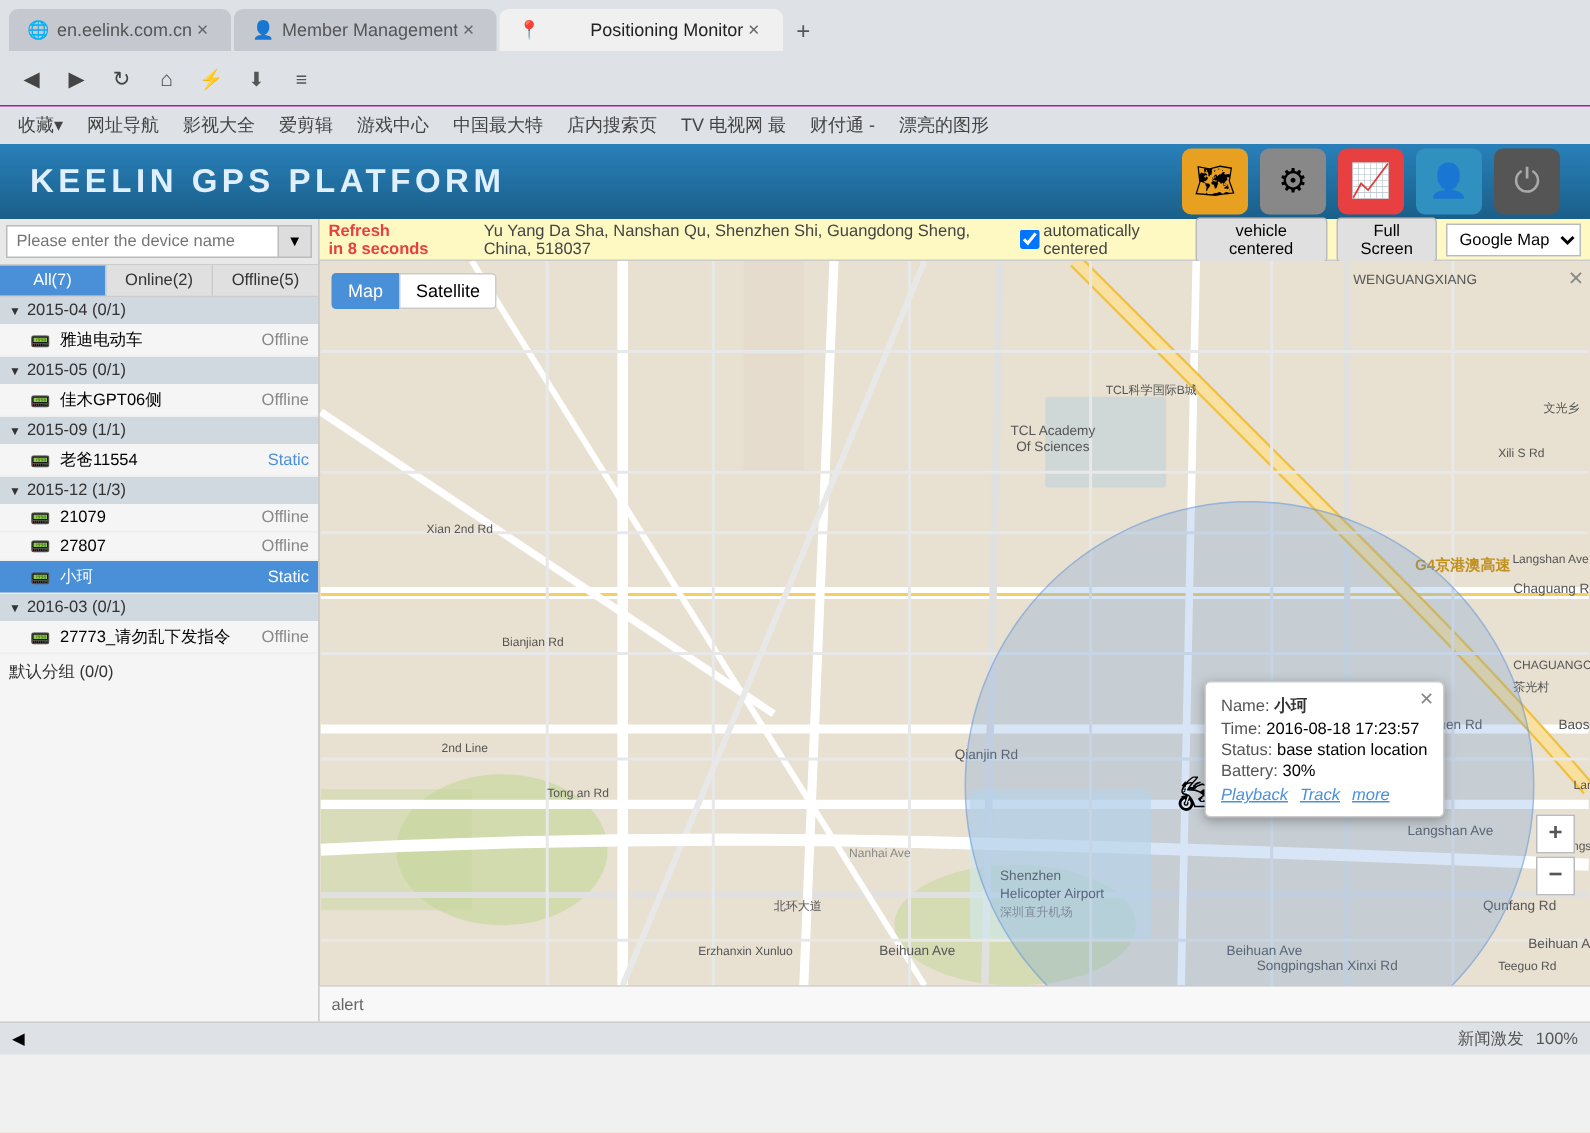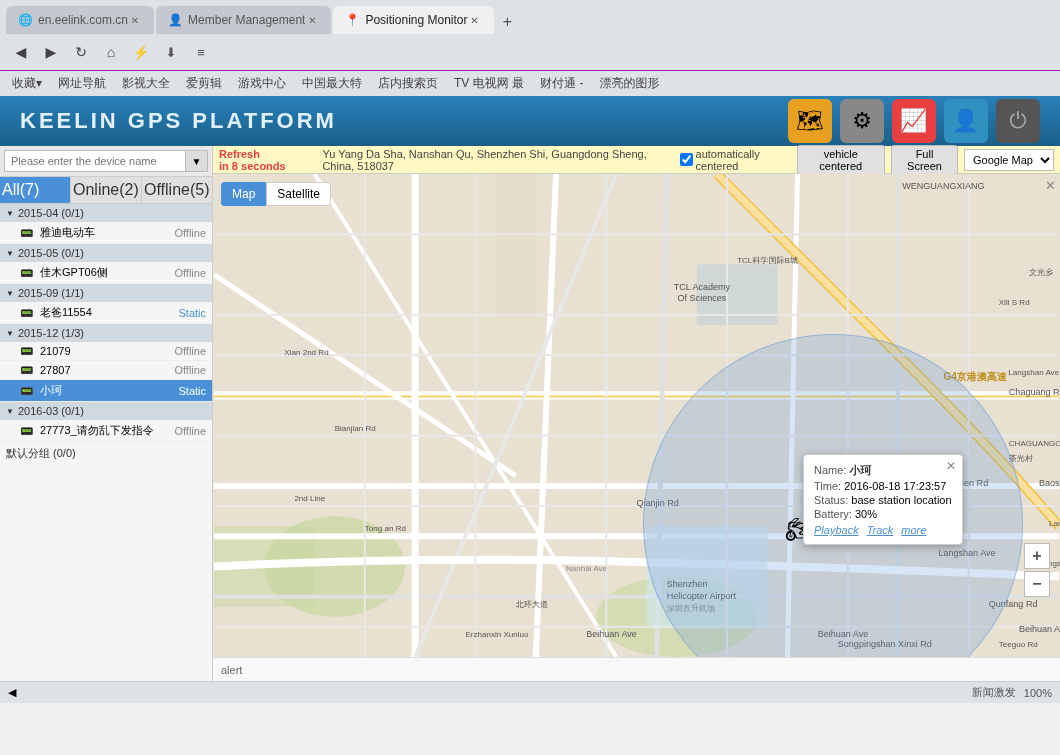--- a/index.html
+++ b/index.html
@@ -34,21 +34,21 @@
     .header-icon-power { background: #555; color: #aaa; }
     
 
     
     .sidebar { width: 213px; background: #f5f5f5; border-right: 1px solid #ccc; display: flex; flex-direction: column; flex-shrink: 0; }
     .sidebar-search { display: flex; padding: 4px; background: #e8e8e8; border-bottom: 1px solid #ccc; }
     .sidebar-search input { flex: 1; height: 22px; border: 1px solid #bbb; font-size: 11px; padding: 0 6px; background: white; color: #aaa; }
     .sidebar-search-arrow { width: 22px; height: 22px; background: #ddd; border: 1px solid #bbb; border-left: none; display: flex; align-items: center; justify-content: center; font-size: 10px; cursor: pointer; }
 
     .tabs-bar { display: flex; background: #e0e0e0; border-bottom: 1px solid #ccc; }
-    .device-tab { flex: 1; text-align: left; padding: 4px 2px; font-size: 16px; cursor: pointer; border-right: 1px solid #ccc; }
+    .device-tab { flex: 1; text-align: center; padding: 4px 2px; font-size: 11px; cursor: pointer; border-right: 1px solid #ccc; }
     .device-tab:last-child { border-right: none; }
     .device-tab.active { background: #4a90d9; color: white; }
     .device-tab.inactive { background: #e0e0e0; color: #333; }
 
     .sidebar-list { flex: 1; overflow-y: auto; }
     .group-header { background: #d0d8e0; padding: 3px 6px; font-size: 11px; color: #333; cursor: pointer; display: flex; align-items: center; gap: 4px; }
     .group-header .triangle { font-size: 8px; }
     .device-item { display: flex; align-items: center; padding: 3px 6px 3px 20px; font-size: 11px; border-bottom: 1px solid #eee; cursor: pointer; }
     .device-item.selected { background: #4a90d9; color: white; }
     .device-item.selected .device-status { color: white; }
@@ -124,21 +124,21 @@
       <span style="overflow:hidden;text-overflow:ellipsis;white-space:nowrap;max-width:140px;">en.eelink.com.cn</span>
       <span class="tab-close">✕</span>
       </div>
       <div class="tab inactive">
         <span class="tab-favicon">👤</span>
       <span style="overflow:hidden;text-overflow:ellipsis;white-space:nowrap;max-width:140px;">Member Management</span>
       <span class="tab-close">✕</span>
       </div>
       <div class="tab active">
         <span class="tab-favicon">📍</span>
-      <span style="overflow:hidden;text-overflow:ellipsis;white-space:nowrap;max-width:140px;">Positioning Monitor</span>
+      <span style="overflow:hidden;text-overflow:ellipsis;white-space:nowrap;max-width:140px;margin-left:28px;">Positioning Monitor</span>
       <span class="tab-close">✕</span>
       </div>
       <button class="new-tab-btn">+</button>
     </div>
 
   <div class="nav-bar">
     <button class="nav-btn">◀</button>
     <button class="nav-btn">▶</button>
     <button class="nav-btn">↻</button>
     <button class="nav-btn">⌂</button>

